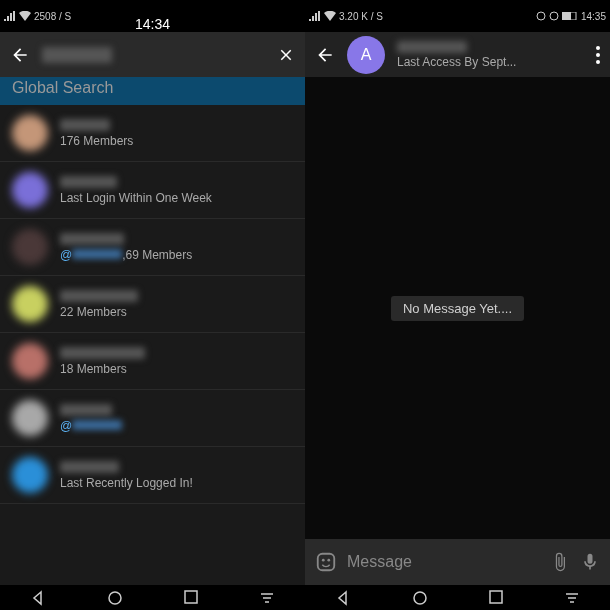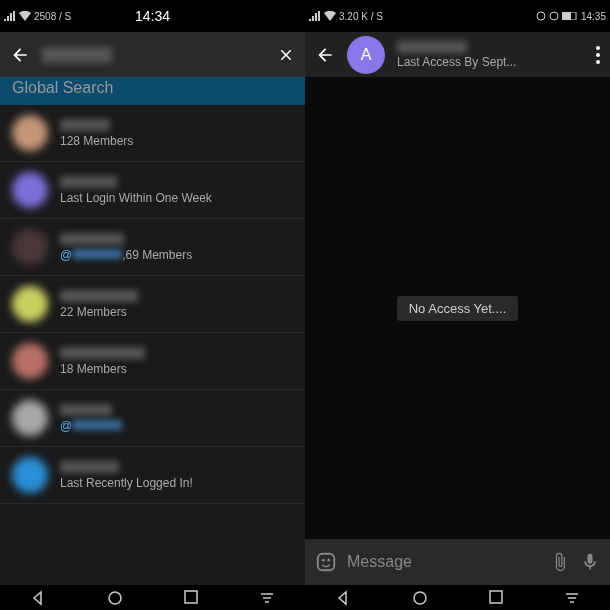--- a/index.html
+++ b/index.html
@@ -1,20 +1,20 @@
 <!DOCTYPE html>
 <html><head>
   <meta charset="utf-8">
   <style>
     * { margin: 0; padding: 0; box-sizing: border-box; }
     body { width: 610px; height: 610px; background: #000; font-family: Arial, sans-serif; overflow: hidden; position: relative; }
     .container { display: flex; width: 100%; height: 585px; }
     .panel { width: 305px; height: 100%; background: #1a1a1a; display: flex; flex-direction: column; }
     .panel-right { background: #fef9c3; }
-    .status-bar { height: 20px; background: #000; display: flex; align-items: center; padding: 16px 4px; font-size: 10px; color: #ccc; position: relative; }
+    .status-bar { height: 20px; background: #000; display: flex; padding: 16px 4px; font-size: 10px; color: #ccc; position: relative; }
     .status-left { display: flex; align-items: center; gap: 3px; }
     .status-center { position: absolute; left: 50%; transform: translateX(-50%); font-size: 14px; color: #fff; font-weight: 400; }
     .status-right { margin-left: auto; display: flex; align-items: center; gap: 3px; }
     .header { height: 45px; background: #2a2a2a; display: flex; align-items: center; padding: 0 10px; gap: 12px; }
     .header-right { background: #222; }
     .back-icon { color: #fff; cursor: pointer; }
     .clear-icon { color: #fff; cursor: pointer; margin-left: auto; }
     .more-icon { color: #fff; cursor: pointer; margin-left: auto; }
     .blur-text { background: #555; border-radius: 2px; display: inline-block; filter: blur(3px); }
     .section-label { color: #999; font-size: 16px; padding: 2px 12px 8px; background: #0c4a6e; }
@@ -66,21 +66,21 @@
             <path fill="#fff" d="M19 6.4L17.6 5 12 10.6 6.4 5 5 6.4 10.6 12 5 17.6 6.4 19 12 13.4 17.6 19 19 17.6 13.4 12z"></path>
           </svg>
       </span>
     </div>
     <div class="section-label">Global Search</div>
     <div class="list" id="list-container">
         <div class="list-item">
           <div class="avatar" style="background: rgb(196, 150, 120);"></div>
           <div class="item-content">
             <span class="blur-text" style="width: 50px; height: 12px;"></span>
-            <span class="item-sub">128 Members</span>
+            <span class="item-sub">176 Members</span>
           </div>
         </div>
         <div class="list-item">
           <div class="avatar" style="background: rgb(122, 111, 216);"></div>
           <div class="item-content">
             <span class="blur-text" style="width: 57px; height: 12px;"></span>
             <span class="item-sub">Last Login Within One Week</span>
           </div>
         </div>
         <div class="list-item">
@@ -161,21 +161,21 @@
       </div>
       <span class="more-icon">
         <svg width="4" height="18" viewBox="0 0 4 18">
             <circle cx="2" cy="2" r="2" fill="#fff"></circle>
             <circle cx="2" cy="9" r="2" fill="#fff"></circle>
             <circle cx="2" cy="16" r="2" fill="#fff"></circle>
           </svg>
       </span>
     </div>
     <div class="chat-body">
-      <div class="empty-msg">No Access Yet....</div>
+      <div class="empty-msg">No Message Yet....</div>
     </div>
     <div class="chat-input">
       <span>
         <svg width="22" height="22" viewBox="0 0 24 24">
             <rect x="3" y="3" width="18" height="18" rx="5" fill="none" stroke="#888" stroke-width="2"></rect>
             <circle cx="9" cy="10" r="1.5" fill="#888"></circle>
             <circle cx="15" cy="10" r="1.5" fill="#888"></circle>
             <path d="M8 15c1 1.5 3 2 4 2s3-.5 4-2" fill="none" stroke="#888" stroke-width="1.5"></path>
           </svg>
       </span>

